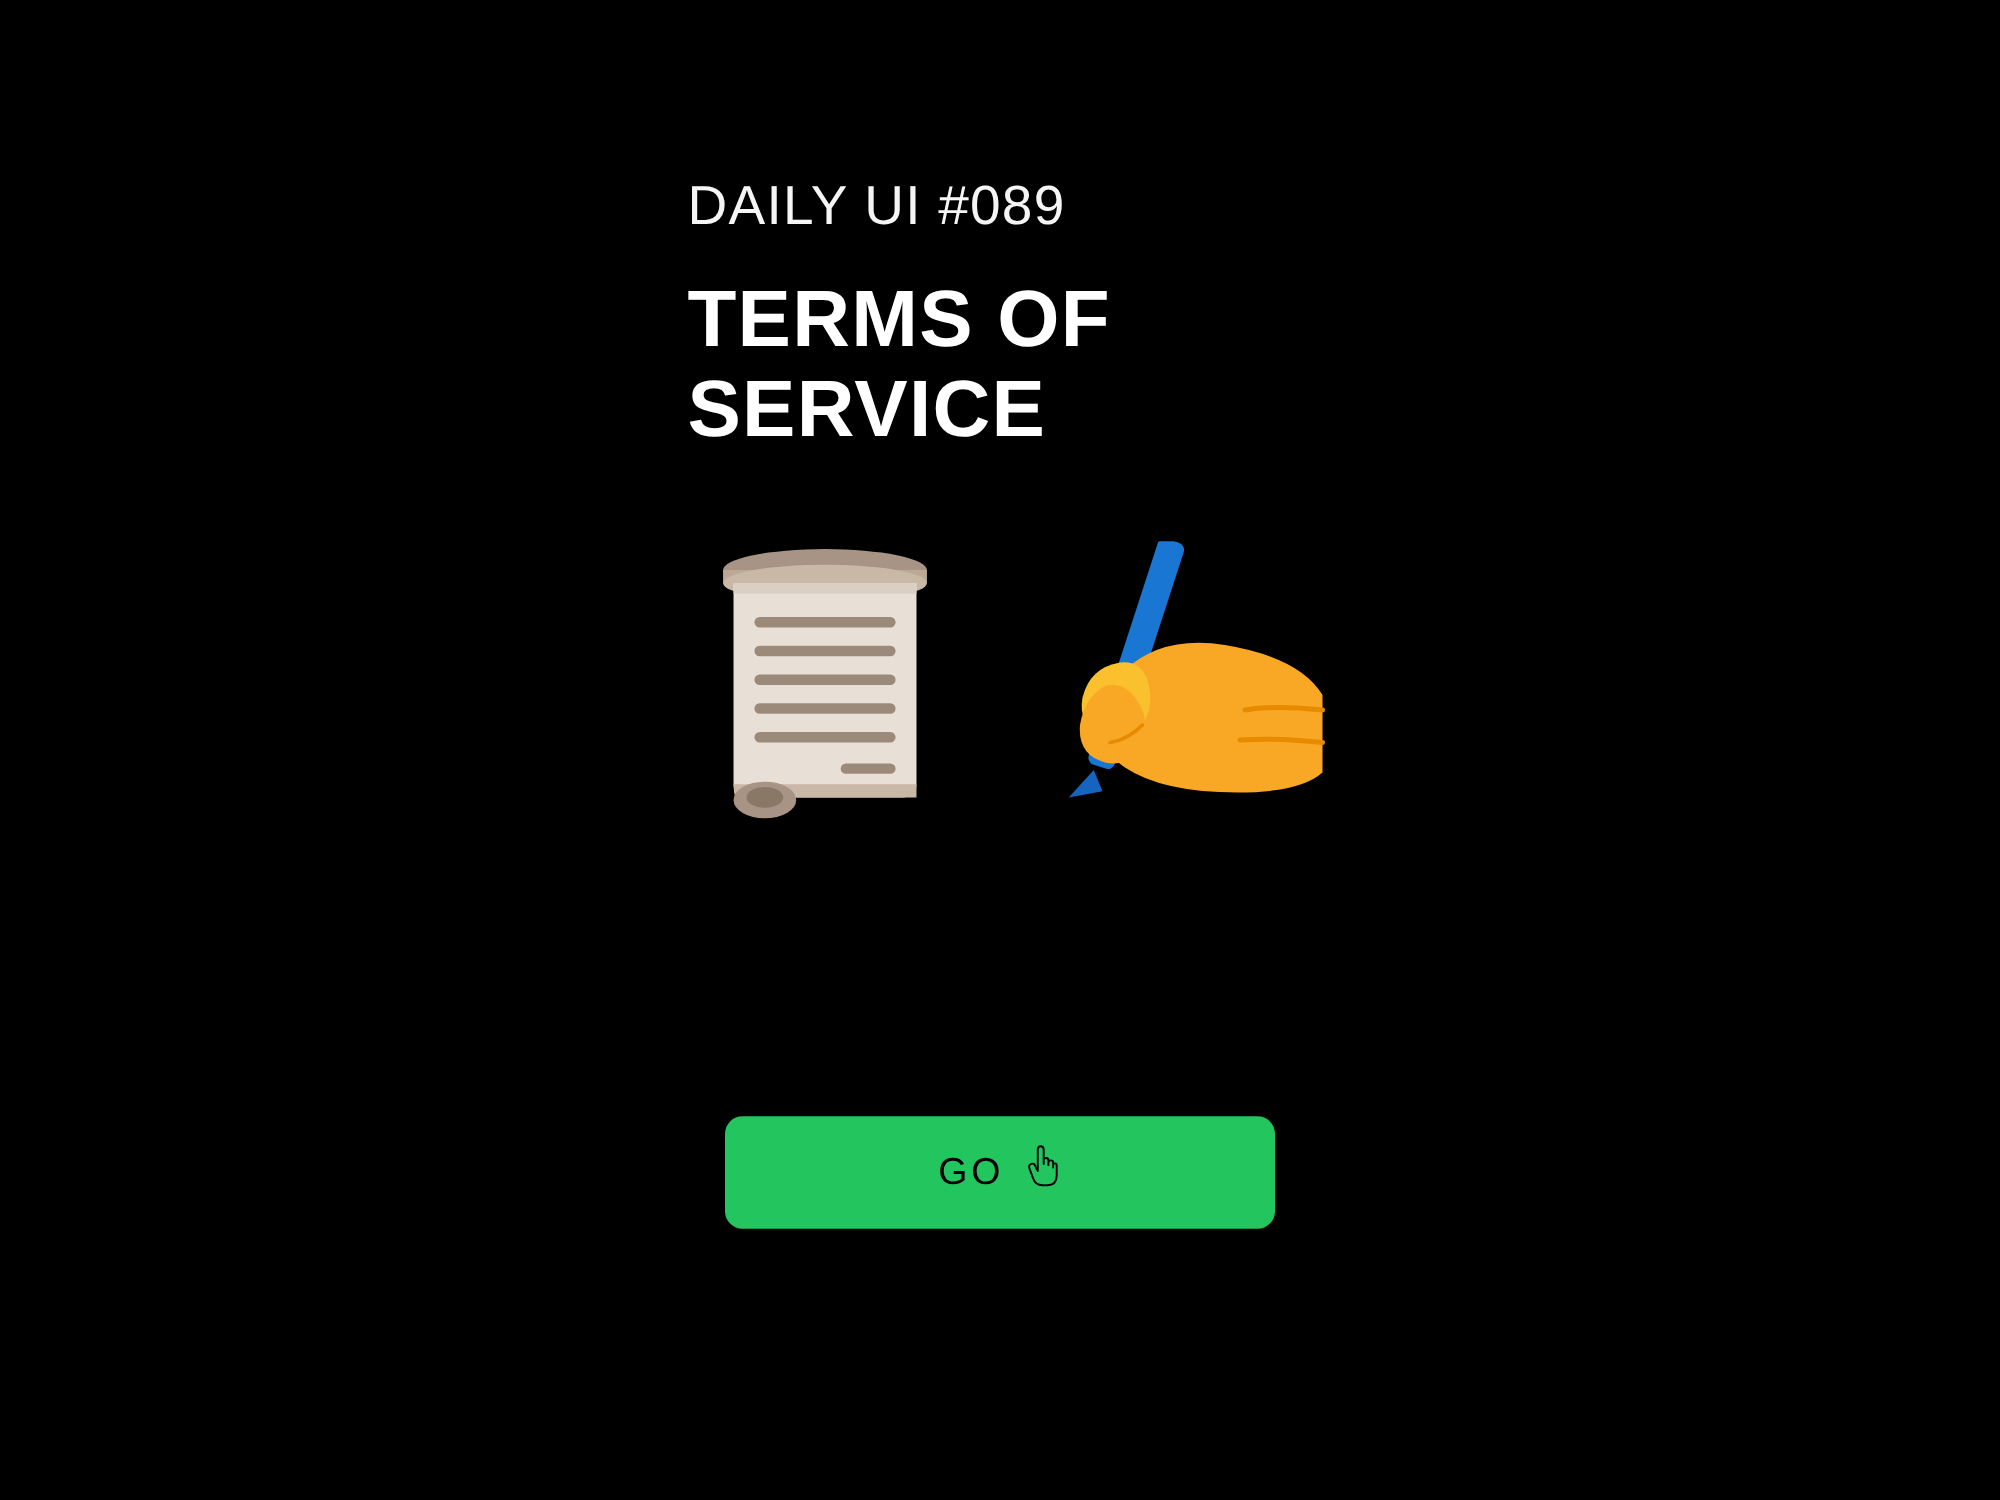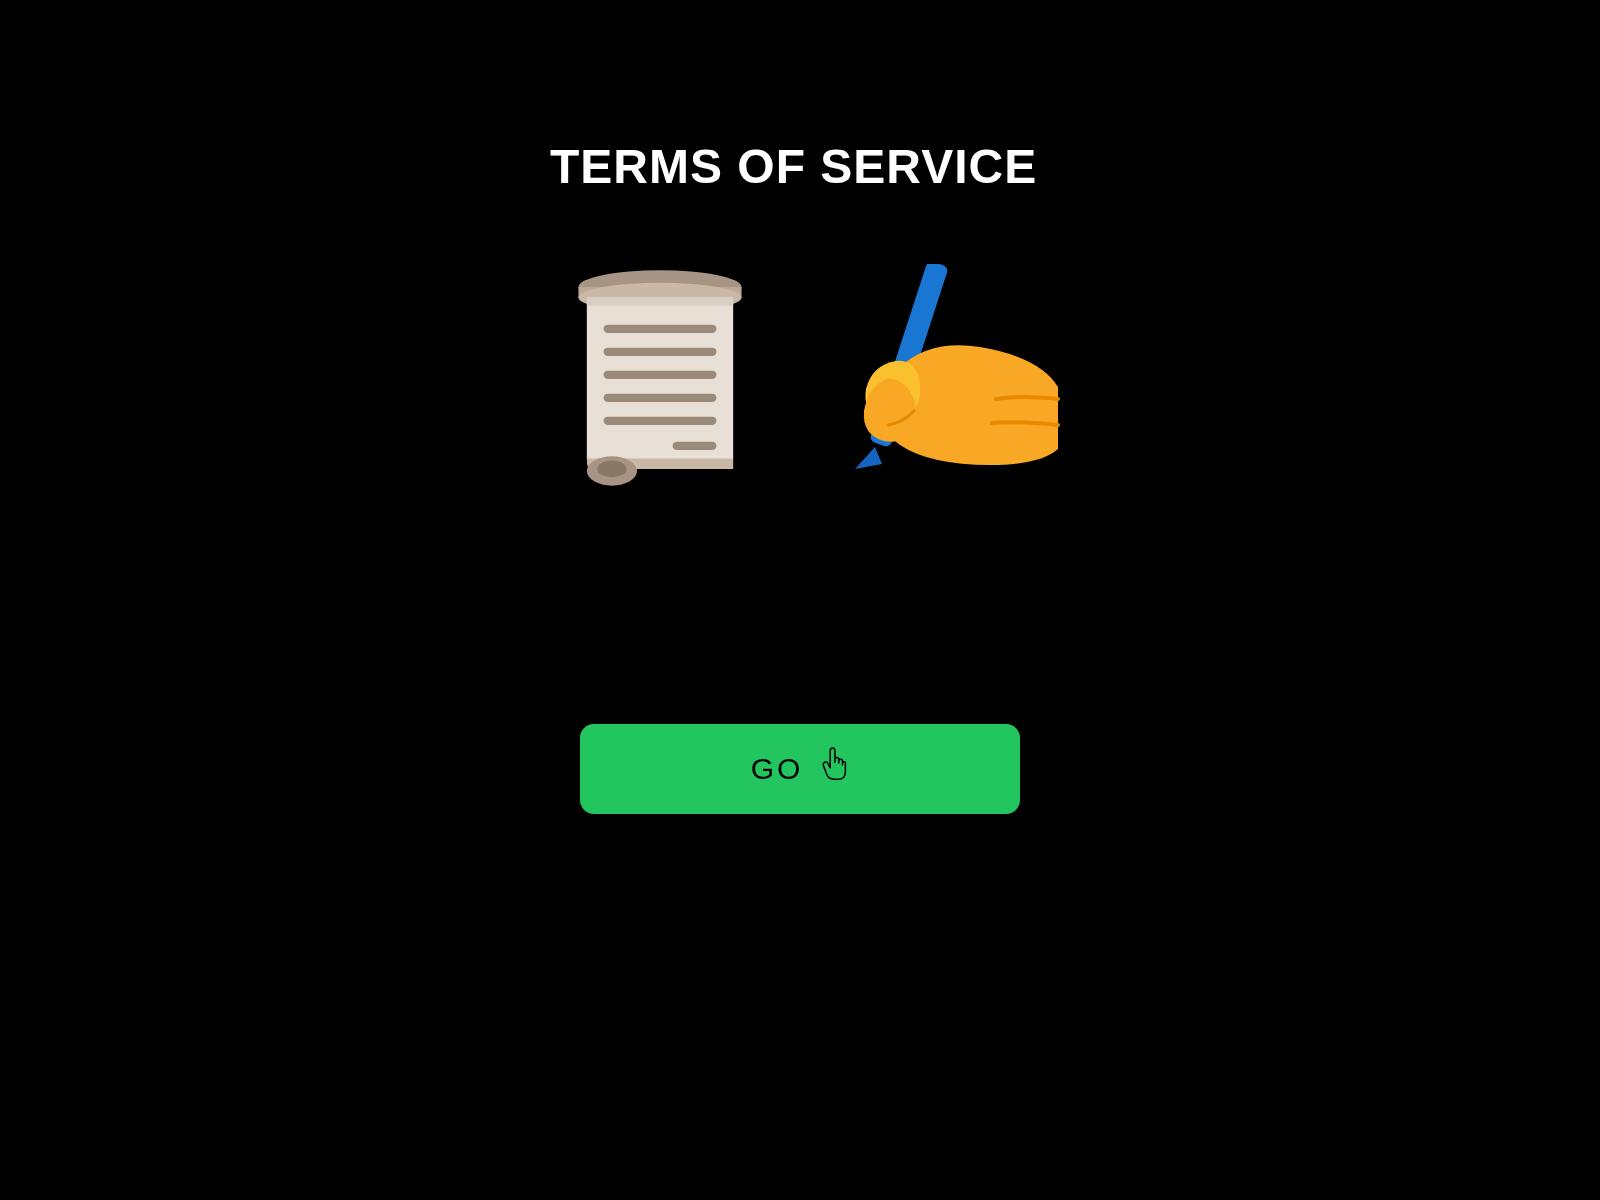--- a/index.html
+++ b/index.html
@@ -26,21 +26,21 @@
       width: 500px;
     }
     .subtitle {
       font-size: 44px;
       font-weight: 300;
       letter-spacing: 1px;
       color: #f5f5f5;
       margin-bottom: 30px;
     }
     .title {
-      font-size: 48px;
+      font-size: 64px;
       font-weight: 800;
       letter-spacing: 1px;
       line-height: 1.12;
       color: #ffffff;
       margin-bottom: 70px;
     }
     .icons-row {
       display: flex;
       align-items: center;
       gap: 40px;
@@ -82,20 +82,21 @@
     }
     .go-button svg {
       width: 30px;
       height: 36px;
     }
   </style>
 </head>
 <body>
 
 <div class="content">
+  <div class="subtitle">DAILY UI #089</div>
   <div class="title">TERMS OF SERVICE</div>
 
   <div class="icons-row">
     <div class="icon-wrapper">
       <svg viewBox="0 0 180 220">
 
         <ellipse cx="90" cy="22" rx="78" ry="16" fill="#a89484"></ellipse>
         <rect x="12" y="22" width="156" height="10" fill="#bca894"></rect>
         <ellipse cx="90" cy="32" rx="78" ry="14" fill="#c9b8a6"></ellipse>
 

